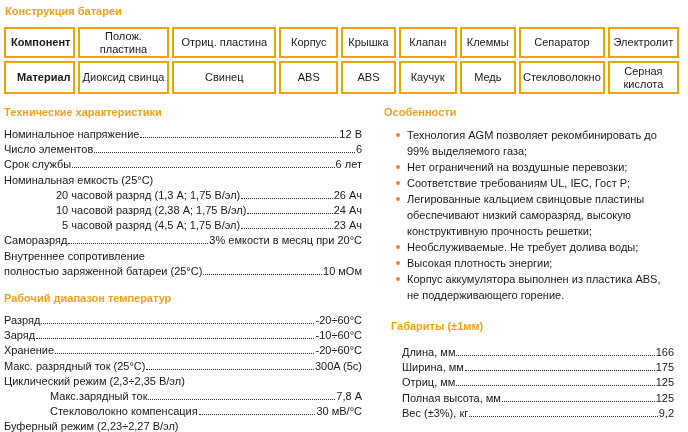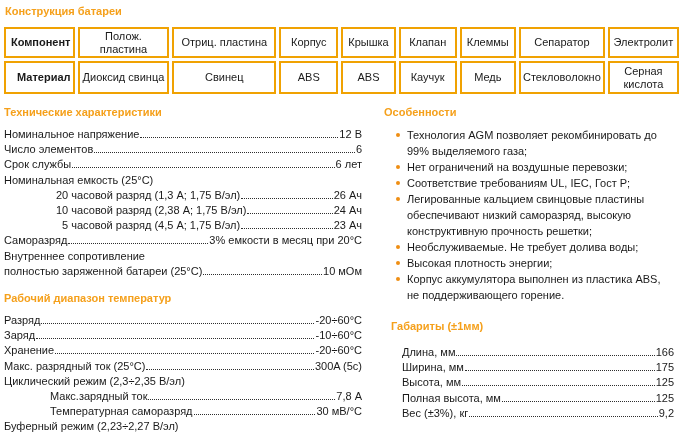--- a/index.html
+++ b/index.html
@@ -151,21 +151,21 @@
       </div>
       <div class="spec-row">
         <span class="spec-label">Циклический режим (2,3÷2,35 В/эл)</span>
       </div>
       <div class="spec-row indent-b">
         <span class="spec-label">Макс.зарядный ток</span>
         <span class="leader"></span>
         <span class="spec-value">7,8 А</span>
       </div>
       <div class="spec-row indent-b">
-        <span class="spec-label">Температурная саморазряд</span>
+        <span class="spec-label">Стекловолокно компенсация</span>
         <span class="leader"></span>
         <span class="spec-value">30 мВ/°C</span>
       </div>
       <div class="spec-row">
         <span class="spec-label">Буферный режим (2,23÷2,27 В/эл)</span>
       </div>
 
     </div>
 
     <div class="col-right">
@@ -207,21 +207,21 @@
           <span class="spec-label">Длина, мм</span>
           <span class="leader"></span>
           <span class="spec-value">166</span>
         </div>
         <div class="spec-row">
           <span class="spec-label">Ширина, мм</span>
           <span class="leader"></span>
           <span class="spec-value">175</span>
         </div>
         <div class="spec-row">
-          <span class="spec-label">Высота, мм</span>
+          <span class="spec-label">Отриц, мм</span>
           <span class="leader"></span>
           <span class="spec-value">125</span>
         </div>
         <div class="spec-row">
           <span class="spec-label">Полная высота, мм</span>
           <span class="leader"></span>
           <span class="spec-value">125</span>
         </div>
         <div class="spec-row">
           <span class="spec-label">Вес (±3%), кг</span>

